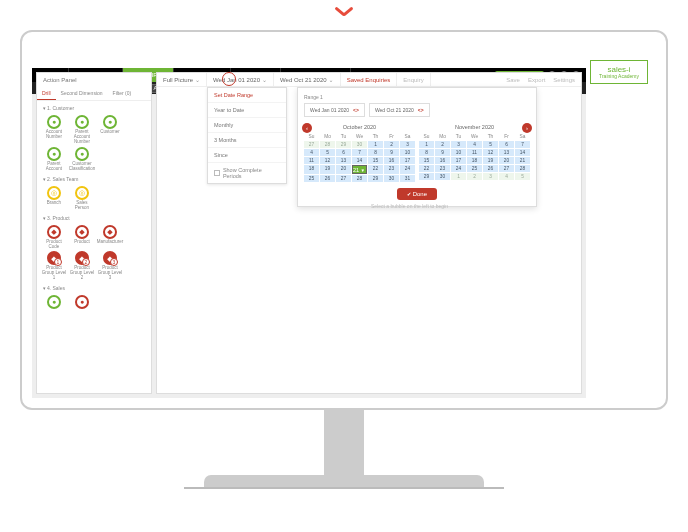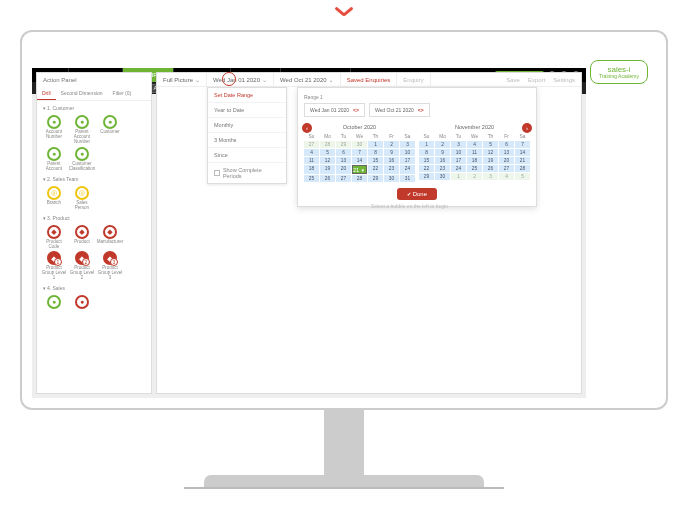--- a/index.html
+++ b/index.html
@@ -8,21 +8,21 @@
   .monitor{position:absolute;left:20px;top:30px;width:648px;height:380px;border:2px solid #ccc;border-radius:12px;background:#fff;overflow:hidden}
   .stand-neck{position:absolute;left:324px;top:410px;width:40px;height:70px;background:#ccc}
   .stand-base{position:absolute;left:204px;top:475px;width:280px;height:14px;background:#ccc;border-radius:7px 7px 0 0}
   .stand-base:after{content:"";position:absolute;left:-20px;right:-20px;top:12px;height:2px;background:#bbb}
   .caret{position:absolute;left:334px;top:2px;width:20px;height:20px}
   .caret:before,.caret:after{content:"";position:absolute;width:12px;height:3px;background:#e74c3c;border-radius:2px;top:8px}
   .caret:before{left:0;transform:rotate(40deg)}
   .caret:after{right:0;transform:rotate(-40deg)}
   .screen{position:absolute;left:10px;top:10px;right:10px;bottom:10px;background:#fff;}
   
-  .logo{position:absolute;right:8px;top:18px;width:58px;height:24px;border:1px solid #6eb535;border-radius:8px;color:#6eb535;font-size:8px;display:flex;flex-direction:column;align-items:center;justify-content:center;line-height:1}
+  .logo{position:absolute;right:8px;top:18px;width:58px;height:24px;border:1px solid #6eb535;border-radius:0;color:#6eb535;font-size:8px;display:flex;flex-direction:column;align-items:center;justify-content:center;line-height:1}
   .logo small{font-size:5px;color:#6eb535}
   
   .topnav{height:14px;background:#000;display:flex;align-items:center;color:#fff;font-size:6px}
   .nav-item{padding:0 6px;height:100%;display:flex;align-items:center;gap:2px;border-right:1px solid #333}
   .nav-item.active{background:#6eb535}
   .nav-icon{font-size:6px}
   .nav-right{margin-left:auto;display:flex;align-items:center;gap:4px;padding-right:6px}
   .live-help{background:#6eb535;padding:1px 6px;border-radius:2px;font-size:5px}
   .circ{width:8px;height:8px;border:1px solid #888;border-radius:50%;display:inline-block}
   

